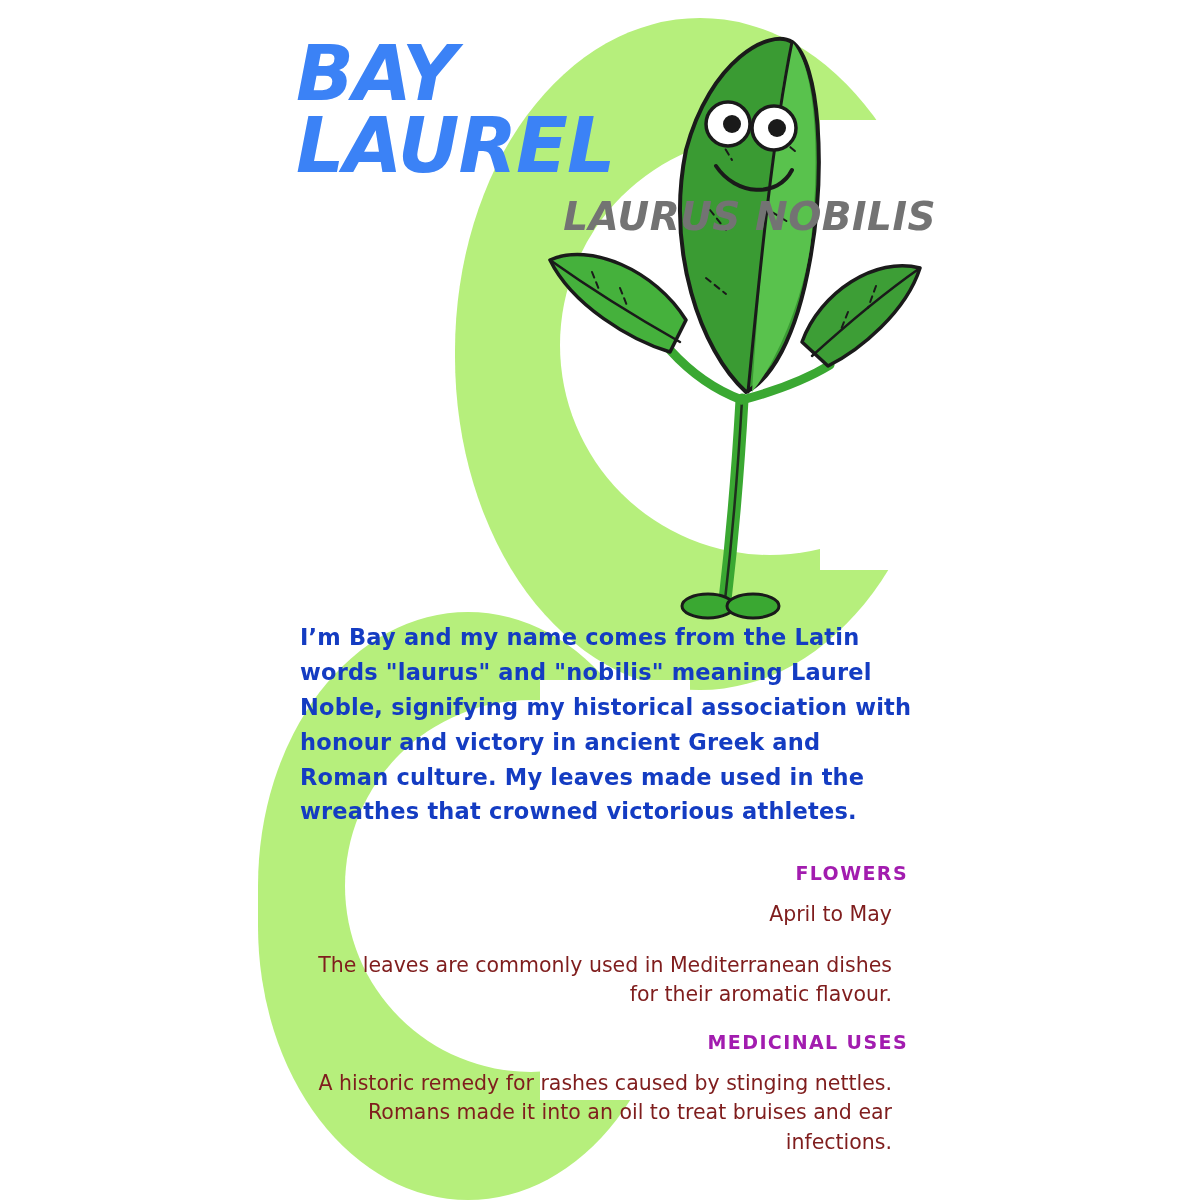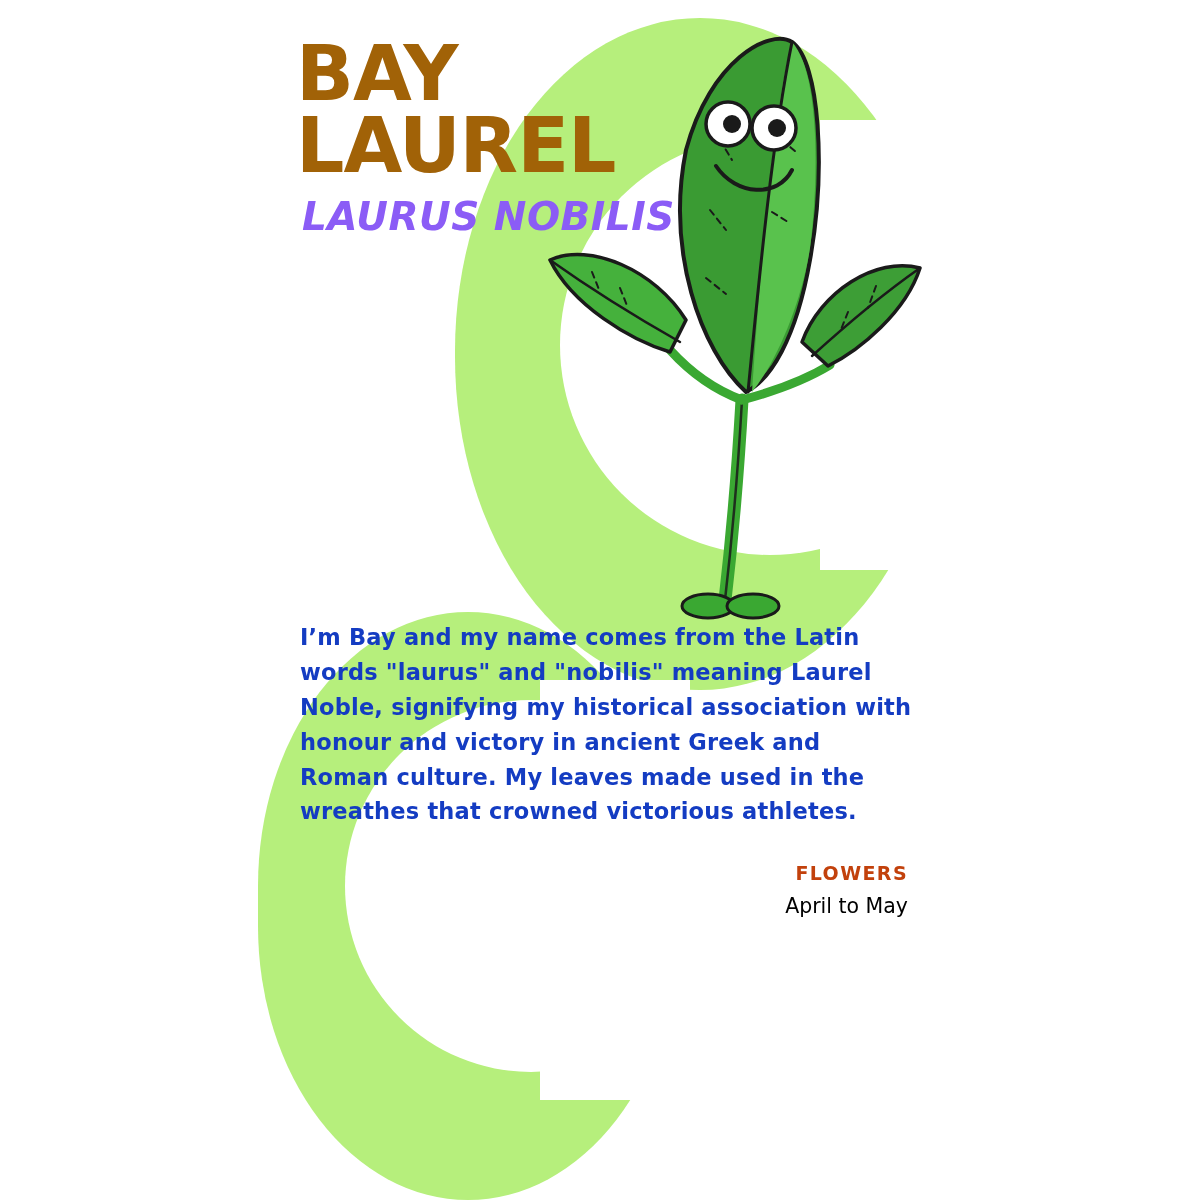--- a/index.html
+++ b/index.html
@@ -83,37 +83,39 @@
   .layer { position: absolute; }
 
   #title-block {
     left: 296px;
     top: 38px;
     width: 640px;
   }
   #common-name {
     font-family: "DejaVu Sans", sans-serif;
     font-weight: 900;
-    color: #a16207;
+    font-style: italic;
+    color: #3b82f6;
     font-size: 76px;
     line-height: 0.95;
     letter-spacing: -1px;
     text-transform: uppercase;
     margin: 0;
     white-space: pre-line;
   }
   #latin-name {
     font-family: "DejaVu Sans", sans-serif;
     font-weight: bold;
     font-style: italic;
-    color: #8b5cf6;
+    color: #737373;
     font-size: 39px;
     letter-spacing: 0.5px;
     text-transform: uppercase;
     margin: 12px 0 0 6px;
+    text-align: right;
   }
 
   #intro {
     left: 300px;
     top: 620px;
     width: 615px;
     color: #143cc2;
     font-weight: bold;
     font-size: 22.5px;
     line-height: 1.55;
@@ -121,32 +123,32 @@
   }
 
   #facts {
     left: 300px;
     top: 862px;
     width: 608px;
     text-align: right;
   }
   .fact { margin-bottom: 22px; }
   .fact-heading {
-    color: #c2410c;
+    color: #a21caf;
     font-weight: 900;
     font-size: 19px;
     letter-spacing: 1.4px;
     text-transform: uppercase;
     margin: 0 0 8px 0;
   }
   .fact-body {
-    color: #000000;
+    color: #7f1d1d;
     font-size: 20.5px;
     line-height: 1.42;
-    margin: 0;
+    margin: 16px;
   }
 
   
   #plant {
     position: absolute;
     left: 520px;
     top: 20px;
     width: 460px;
     height: 620px;
   }
@@ -219,18 +221,23 @@
   <div class="layer" id="intro">I’m Bay and my name comes from the Latin words "laurus" and "nobilis" meaning Laurel Noble, signifying my historical association with honour and victory in ancient Greek and Roman culture. My leaves made used in the wreathes that crowned victorious athletes.</div>
 
   <div class="layer" id="facts">
 
     <div class="fact">
       <div class="fact-heading">FLOWERS</div>
       <div class="fact-body">April to May</div>
     </div>
 
     <div class="fact">
+      <div class="fact-body">The leaves are commonly used in Mediterranean dishes for their aromatic flavour.</div>
     </div>
 
+    <div class="fact">
+      <div class="fact-heading">MEDICINAL USES</div>
+      <div class="fact-body">A historic remedy for rashes caused by stinging nettles. Romans made it into an oil to treat bruises and ear infections.</div>
+    </div>
 
   </div>
 
 </div>
 
 </body></html>

